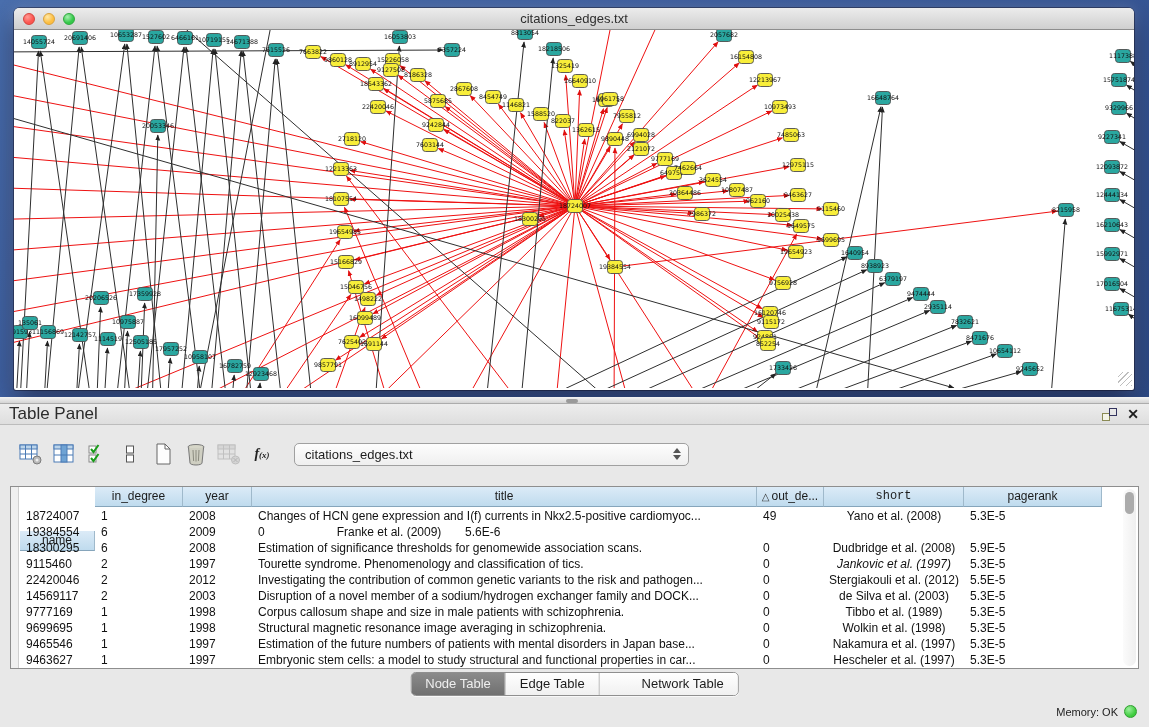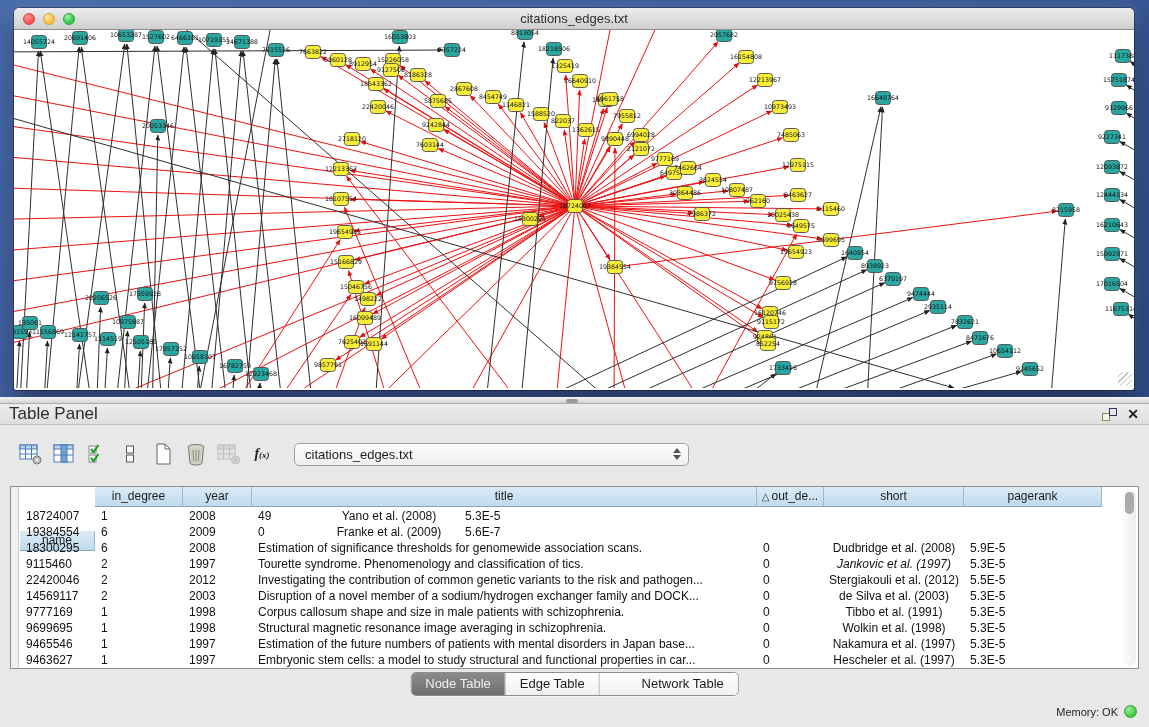--- a/index.html
+++ b/index.html
@@ -576,39 +576,40 @@
   </div>
 
   <div class="table-wrap">
     <div class="gutter"></div>
     <div class="thead" id="thead">
         <div class="th" style="width: 75px; margin-top: 44px;">name</div>
         <div class="th" style="width: 88px;">in_degree</div>
         <div class="th" style="width: 69px;">year</div>
         <div class="th" style="width: 505px;">title</div>
         <div class="th" style="width: 67px;"><span class="sortglyph">△</span>out_de...</div>
-        <div class="th" style="width: 140px;">short</div>
+        <div class="th" style="width: 140px; font-family: Liberation Mono, monospace;">short</div>
         <div class="th" style="width: 138px;">pagerank</div>
       </div>
     <div class="tbody" id="tbody">
         <div class="tr">
           <div class="td" style="width: 75px;">18724007</div>
           <div class="td" style="width: 88px;">1</div>
           <div class="td" style="width: 69px;">2008</div>
+          <div class="td" style="width: 505px;">Changes of HCN gene expression and I(f) currents in Nkx2.5-positive cardiomyoc...</div>
           <div class="td" style="width: 67px;">49</div>
           <div class="td center" style="width: 140px;">Yano et al. (2008)</div>
           <div class="td" style="width: 138px;">5.3E-5</div>
         </div>
         <div class="tr">
           <div class="td" style="width: 75px;">19384554</div>
           <div class="td" style="width: 88px;">6</div>
           <div class="td" style="width: 69px;">2009</div>
           <div class="td" style="width: 67px;">0</div>
           <div class="td center" style="width: 140px;">Franke et al. (2009)</div>
-          <div class="td" style="width: 138px;">5.6E-7</div>
+          <div class="td" style="width: 138px;">5.6E-6</div>
         </div>
         <div class="tr">
           <div class="td" style="width: 75px;">18300295</div>
           <div class="td" style="width: 88px;">6</div>
           <div class="td" style="width: 69px;">2008</div>
           <div class="td" style="width: 505px;">Estimation of significance thresholds for genomewide association scans.</div>
           <div class="td" style="width: 67px;">0</div>
           <div class="td center" style="width: 140px;">Dudbridge et al. (2008)</div>
           <div class="td" style="width: 138px;">5.9E-5</div>
         </div>
@@ -638,21 +639,21 @@
           <div class="td" style="width: 67px;">0</div>
           <div class="td center" style="width: 140px;">de Silva et al. (2003)</div>
           <div class="td" style="width: 138px;">5.3E-5</div>
         </div>
         <div class="tr">
           <div class="td" style="width: 75px;">9777169</div>
           <div class="td" style="width: 88px;">1</div>
           <div class="td" style="width: 69px;">1998</div>
           <div class="td" style="width: 505px;">Corpus callosum shape and size in male patients with schizophrenia.</div>
           <div class="td" style="width: 67px;">0</div>
-          <div class="td center" style="width: 140px;">Tibbo et al. (1991)</div>
+          <div class="td center" style="width: 140px;">Tibbo et al. (1989)</div>
           <div class="td" style="width: 138px;">5.3E-5</div>
         </div>
         <div class="tr">
           <div class="td" style="width: 75px;">9699695</div>
           <div class="td" style="width: 88px;">1</div>
           <div class="td" style="width: 69px;">1998</div>
           <div class="td" style="width: 505px;">Structural magnetic resonance image averaging in schizophrenia.</div>
           <div class="td" style="width: 67px;">0</div>
           <div class="td center" style="width: 140px;">Wolkin et al. (1998)</div>
           <div class="td" style="width: 138px;">5.3E-5</div>

